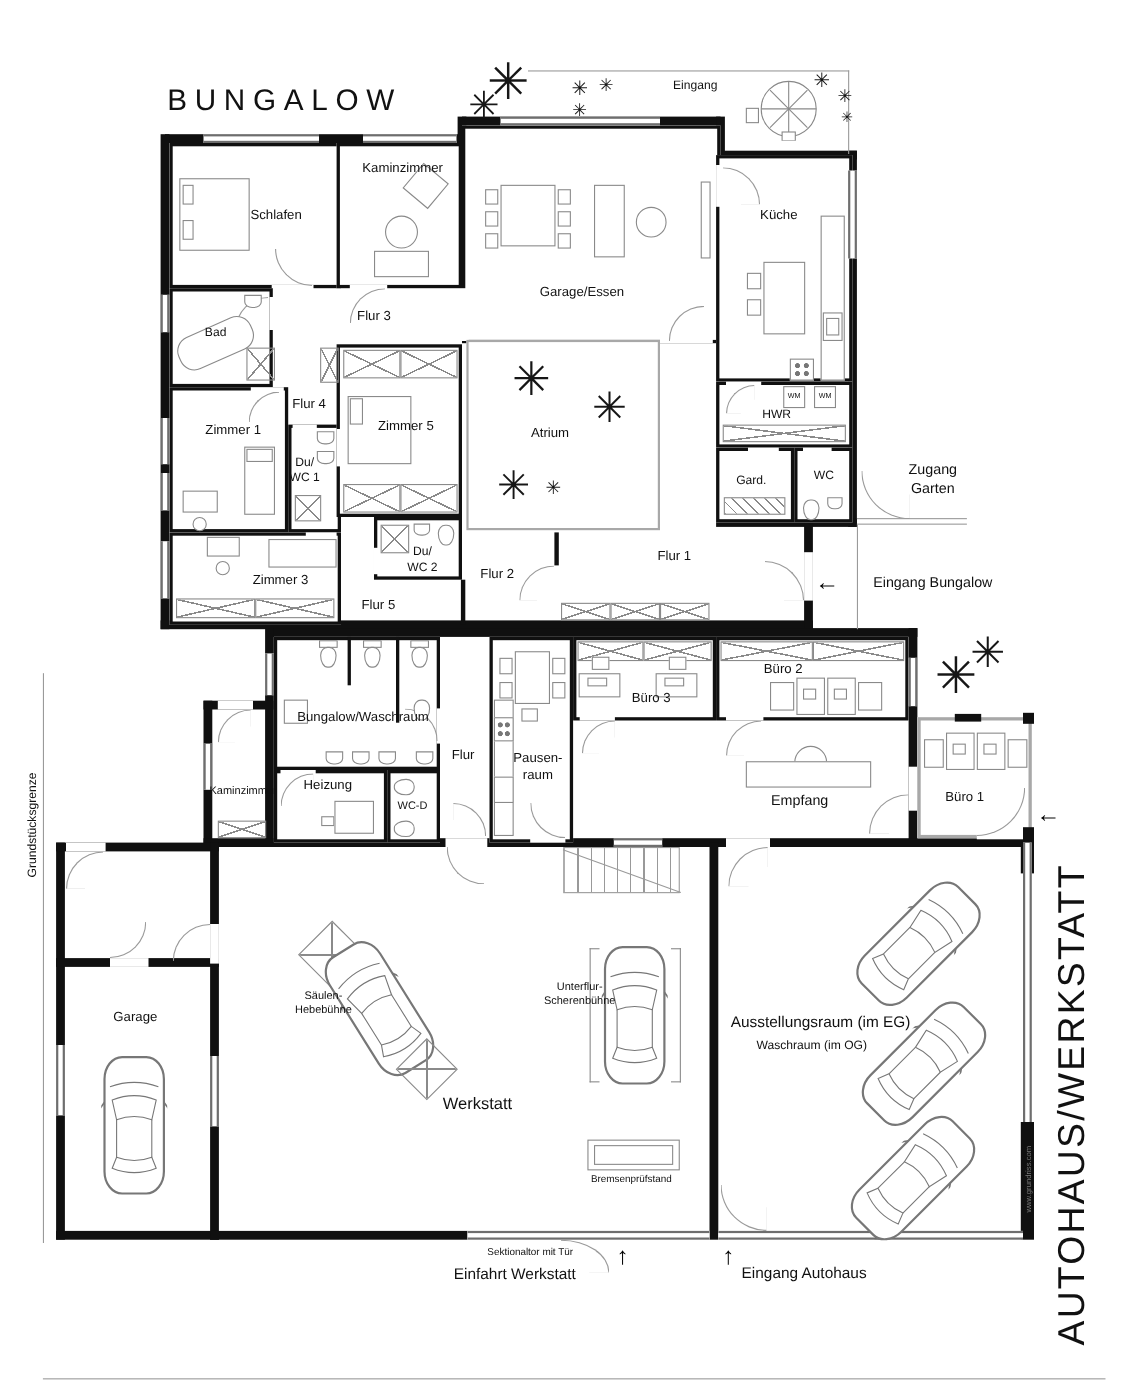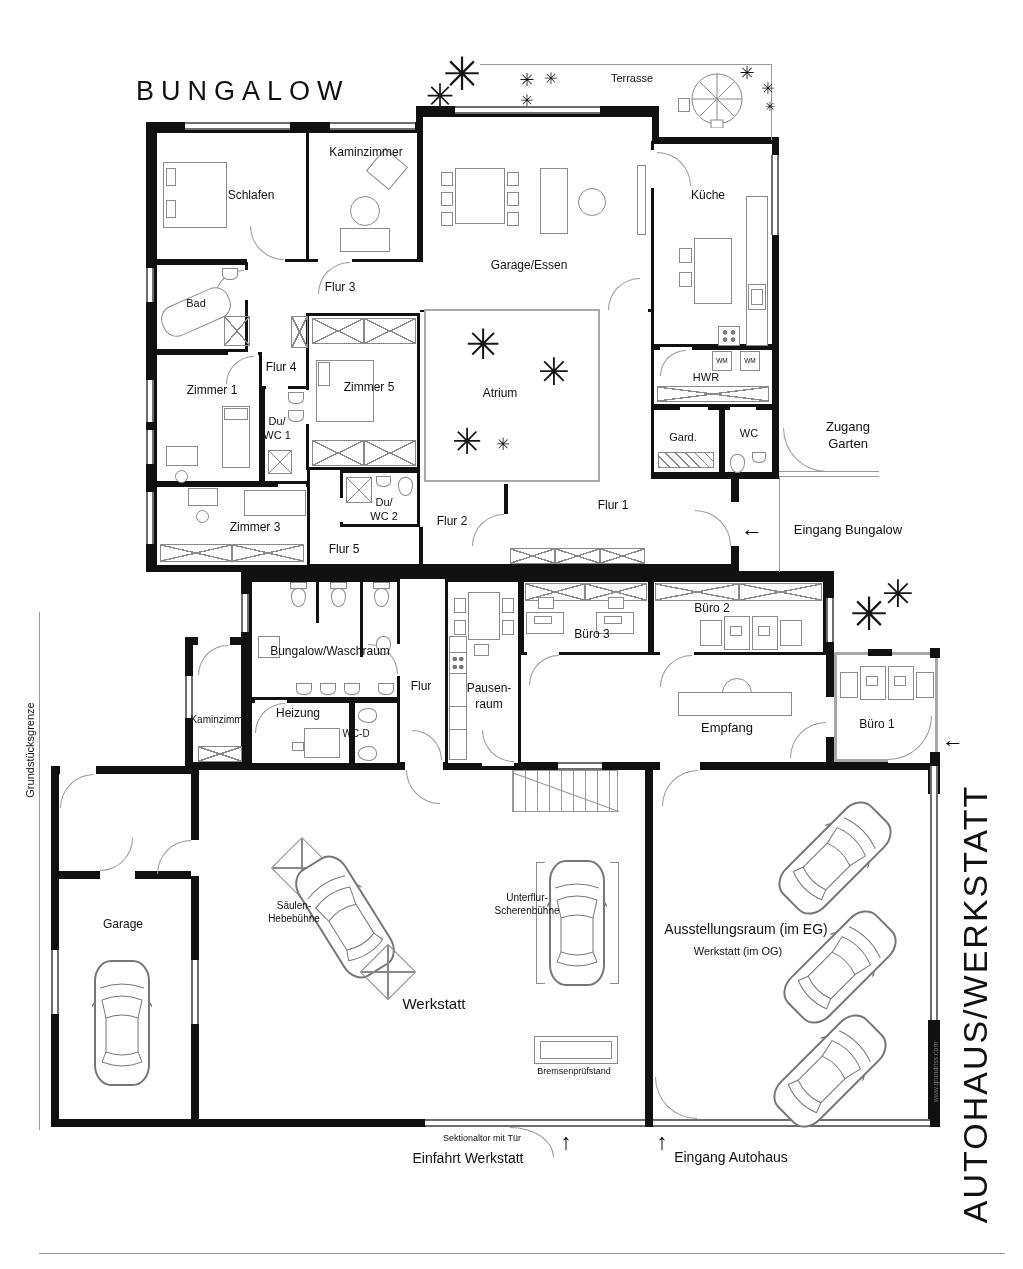--- a/index.html
+++ b/index.html
@@ -53,30 +53,30 @@
       <rect x="3" y="3" width="54" height="124" rx="16" ry="20" fill="#fff" stroke="#777" stroke-width="2"></rect>
       <path d="M8 30 Q30 22 52 30" fill="none" stroke="#777" stroke-width="1"></path>
       <path d="M10 42 Q30 34 50 42 L46 60 Q30 54 14 60 Z" fill="none" stroke="#777" stroke-width="1"></path>
       <path d="M14 60 L14 94 M46 60 L46 94" fill="none" stroke="#777" stroke-width="1"></path>
       <path d="M14 94 Q30 100 46 94 L50 104 Q30 112 10 104 Z" fill="none" stroke="#777" stroke-width="1"></path>
       <path d="M3 44 l-5 7 M57 44 l5 7" stroke="#777" stroke-width="1.5" fill="none"></path>
     </symbol>
   </defs>
 </svg>
 
-<div class="title" style="left:136px;top:76px">BUNGALOW</div>
+<div class="title" style="left:152px;top:76px">BUNGALOW</div>
 <div class="lab vert" style="left:975px;top:1004px;font-size:34px;letter-spacing:2px">AUTOHAUS/WERKSTATT</div>
 <div class="lab vert" style="left:30px;top:750px;font-size:11px">Grundstücksgrenze</div>
 <div class="lab vert" style="left:936px;top:1072px;font-size:7px;color:#777">www.grundriss.com</div>
 <div class="gline" style="left:39px;top:612px;width:1px;height:518px"></div>
 <div class="gline" style="left:39px;top:1253px;width:966px;height:1px"></div>
 
 <div class="gline" style="left:480px;top:64px;width:292px;height:1px"></div>
 <div class="gline" style="left:771px;top:64px;width:1px;height:76px"></div>
-<div class="lab" style="left:632px;top:78px;font-size:11px">Terrasse</div>
+<div class="lab" style="left:632px;top:78px;font-size:11px">Eingang</div>
 <div class="carwrap" style="left:688px;top:70px">
   <svg width="58" height="58">
         <circle cx="29" cy="29" r="25" fill="#fff" stroke="#888"></circle>
         <g stroke="#888">
           <line x1="29" y1="4" x2="29" y2="54"></line>
           <line x1="4" y1="29" x2="54" y2="29"></line>
           <line x1="12" y1="12" x2="46" y2="46"></line>
           <line x1="46" y1="12" x2="12" y2="46"></line>
         </g>
         <rect x="23" y="50" width="12" height="8" fill="#fff" stroke="#888"></rect>
@@ -304,21 +304,21 @@
 <div class="room" style="left:249px;top:700px;width:103px;height:66px"></div>
 <div class="furn" style="left:304px;top:728px;width:36px;height:30px"></div>
 <div class="furn" style="left:292px;top:742px;width:12px;height:9px"></div>
 <div class="gap" style="left:255px;top:700px;width:32px;height:6px"></div>
 <div class="door q2" style="left:255px;top:703px;width:30px;height:30px"></div>
 <div class="lab" style="left:298px;top:714px">Heizung</div>
 
 <div class="room" style="left:352px;top:700px;width:48px;height:66px"></div>
 <div class="wcx" style="left:360px;top:706px;transform:rotate(90deg)"></div>
 <div class="wcx" style="left:360px;top:744px;transform:rotate(90deg)"></div>
-<div class="lab" style="left:356px;top:733px;font-size:10px">WC-D</div>
+<div class="lab" style="left:375px;top:733px;font-size:10px">WC-D</div>
 
 <div class="lab" style="left:421px;top:687px">Flur</div>
 <div class="door q3" style="left:406px;top:770px;width:34px;height:34px"></div>
 <div class="door q1" style="left:412px;top:730px;width:30px;height:30px"></div>
 
 <div class="room" style="left:445px;top:579px;width:76px;height:187px"></div>
 <div class="furn" style="left:449px;top:636px;width:18px;height:124px"></div>
 <div class="furn stove" style="left:449px;top:652px;width:18px;height:22px"></div>
 <div class="furn" style="left:449px;top:706px;width:18px;height:24px"></div>
 <div class="furn" style="left:468px;top:592px;width:32px;height:48px"></div>
@@ -434,21 +434,21 @@
 </div>
 <div class="lab" style="left:527px;top:904px;font-size:10px">Unterflur-
 Scherenbühne</div>
 
 <div class="lab" style="left:434px;top:1004px;font-size:15px">Werkstatt</div>
 <div class="furn" style="left:534px;top:1036px;width:84px;height:28px"></div>
 <div class="furn" style="left:540px;top:1041px;width:72px;height:18px"></div>
 <div class="lab" style="left:574px;top:1072px;font-size:9px">Bremsenprüfstand</div>
 
 <div class="lab" style="left:746px;top:929px;font-size:14px">Ausstellungsraum (im EG)</div>
-<div class="lab" style="left:738px;top:951px;font-size:11px">Werkstatt (im OG)</div>
+<div class="lab" style="left:738px;top:951px;font-size:11px">Waschraum (im OG)</div>
 <div class="carwrap" style="left:805px;top:793px;width:60px;height:130px;transform:rotate(45deg)">
   <svg width="60" height="130">
         <use href="#car-sym"></use>
       </svg>
 </div>
 <div class="carwrap" style="left:810px;top:902px;width:60px;height:130px;transform:rotate(45deg)">
   <svg width="60" height="130">
         <use href="#car-sym"></use>
       </svg>
 </div>

